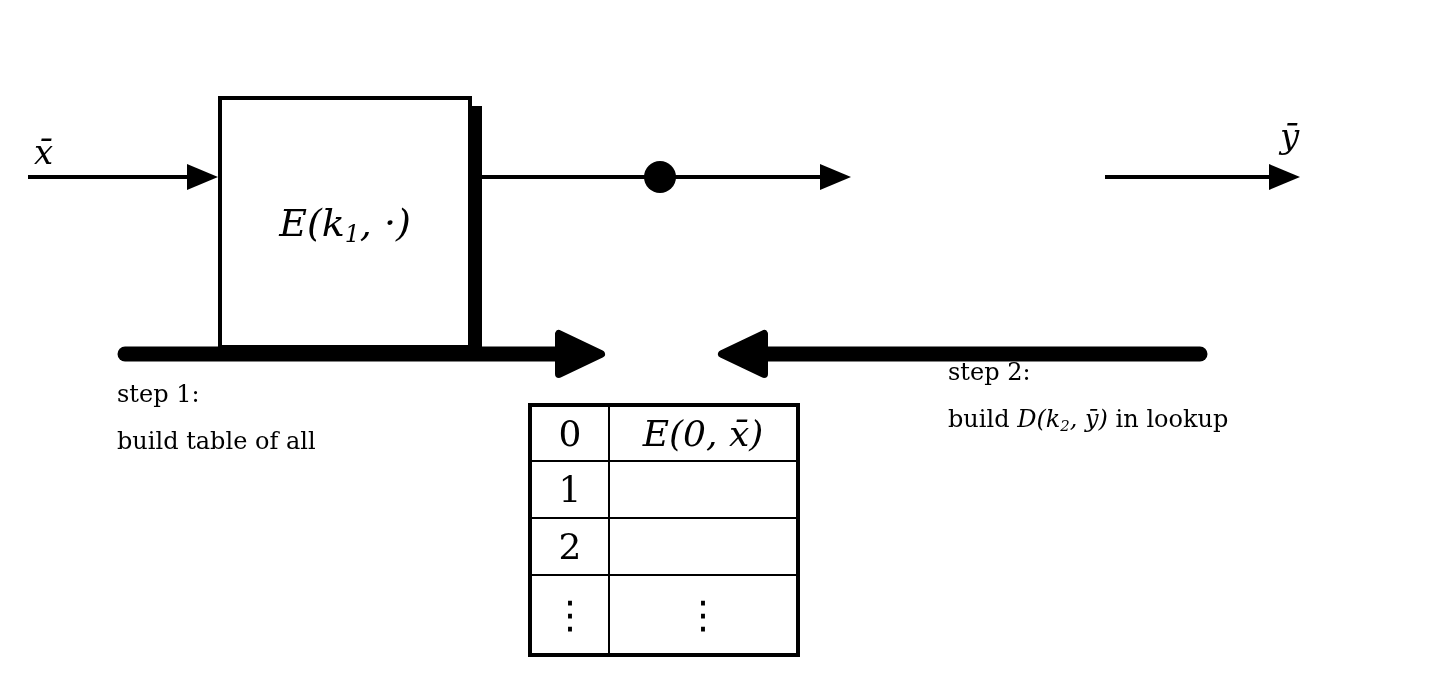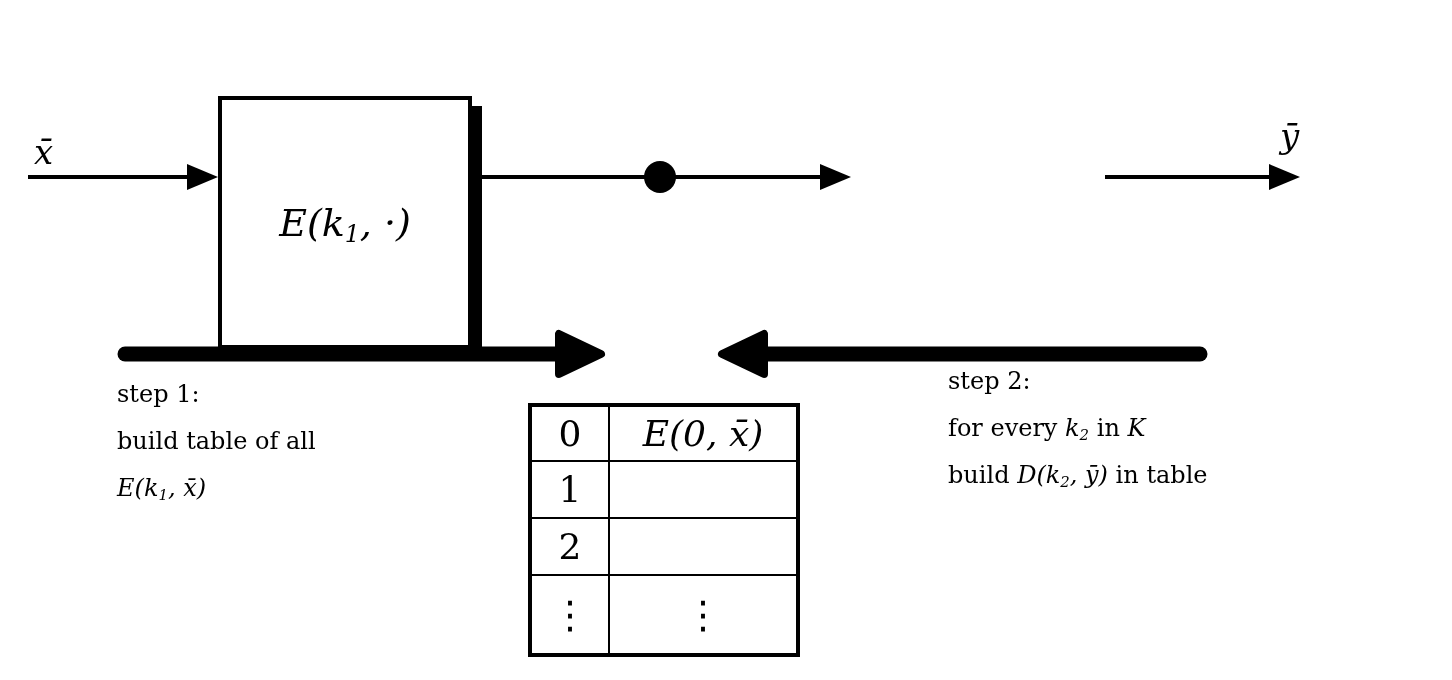--- a/index.html
+++ b/index.html
@@ -46,21 +46,21 @@
   .io-label--out { left: 1280px; top: 116px; }
 
   
   .step {
     position: absolute;
     font-size: 24px;
     line-height: 47px;
     white-space: nowrap;
   }
   .step--1 { left: 117px; top: 371px; }
-  .step--2 { left: 948px; top: 358px; }
+  .step--2 { left: 948px; top: 349px; }
   .math { font-style: italic; }
   .kcal { font-style: italic; }
 
   
   .ltable {
     position: absolute;
     left: 528px;
     top: 403px;
     width: 272px;
     height: 254px;
@@ -125,27 +125,25 @@
   <div class="io-label io-label--out">ȳ</div>
 
   <div class="ebox ebox--1">
     <span class="math"><span>E(k</span><sub class="msub">1</sub><span>, ·)</span></span>
   </div>
 
 
   <div class="step step--1">
     <div>step 1:</div>
     <div>build table of all</div>
-    <div><span class="math"><span>E(k</span><sub class="msub">1</sub><span>, x̄)</span></span></div>
   </div>
 
   <div class="step step--2">
     <div>step 2:</div>
-    <div><span>for every </span><span class="math"><span>k</span><sub class="msub">2</sub></span><span> in </span><span class="kcal">K</span></div>
-    <div><span>build </span><span class="math"><span>D(k</span><sub class="msub">2</sub><span>, ȳ)</span></span><span> in table</span></div>
+    <div><span>build </span><span class="math"><span>D(k</span><sub class="msub">2</sub><span>, ȳ)</span></span><span> in lookup</span></div>
   </div>
 
   <div class="ltable">
     <div class="trow trow--r1">
       <div class="tkey">0</div>
       <div class="tval">E(0, x̄)</div>
     </div>
     <div class="trow trow--r2">
       <div class="tkey">1</div>
     </div>

